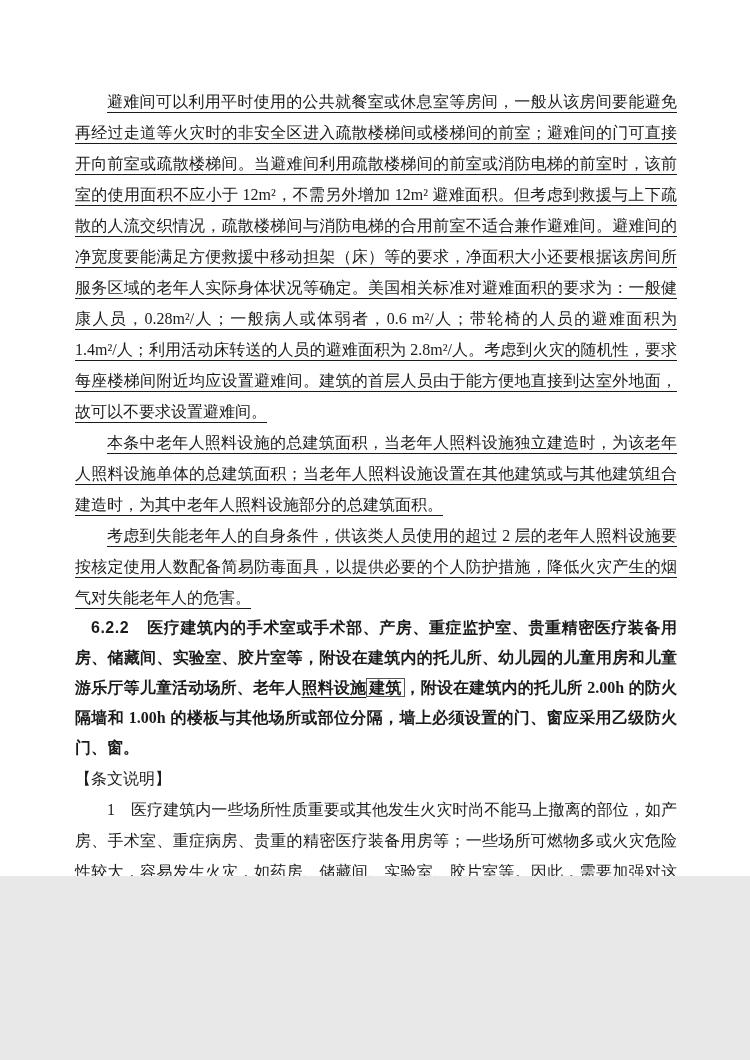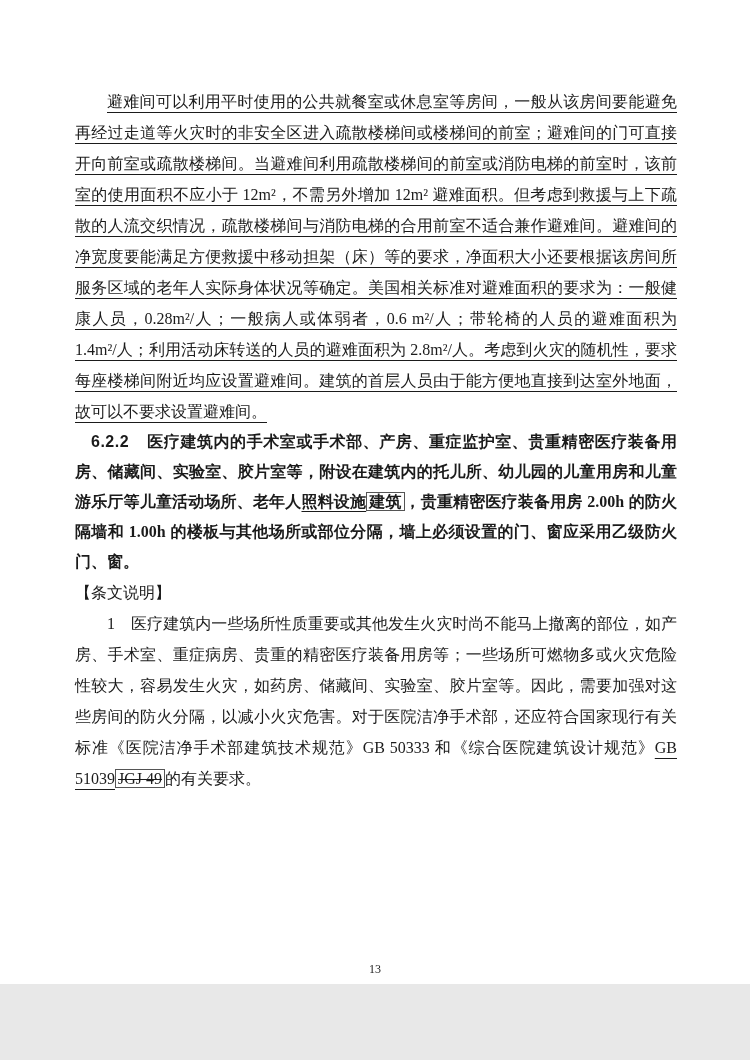--- a/index.html
+++ b/index.html
@@ -4,21 +4,21 @@
 <title>GB 50016 条文页</title>
 <style>
   html, body {
     margin: 0;
     padding: 0;
     background: #e8e8e8;
   }
   .page {
     position: relative;
     width: 750px;
-    height: 984px;
+    height: 876px;
     margin: 0 auto;
     background: #ffffff;
     overflow: hidden;
     color: #1b1b1b;
     font-family: "Liberation Serif", "DejaVu Serif", serif;
   }
   .content {
     position: absolute;
     top: 86px;
     left: 75px;
@@ -86,23 +86,25 @@
   }
 </style>
 </head>
 <body>
 
 <div class="page">
   <div class="content">
 
     <p class="ins-para indent">避难间可以利用平时使用的公共就餐室或休息室等房间，一般从该房间要能避免再经过走道等火灾时的非安全区进入疏散楼梯间或楼梯间的前室；避难间的门可直接开向前室或疏散楼梯间。当避难间利用疏散楼梯间的前室或消防电梯的前室时，该前室的使用面积不应小于 12m²，不需另外增加 12m² 避难面积。但考虑到救援与上下疏散的人流交织情况，疏散楼梯间与消防电梯的合用前室不适合兼作避难间。避难间的净宽度要能满足方便救援中移动担架（床）等的要求，净面积大小还要根据该房间所服务区域的老年人实际身体状况等确定。美国相关标准对避难面积的要求为：一般健康人员，0.28m²/人；一般病人或体弱者，0.6 m²/人；带轮椅的人员的避难面积为 1.4m²/人；利用活动床转送的人员的避难面积为 2.8m²/人。考虑到火灾的随机性，要求每座楼梯间附近均应设置避难间。建筑的首层人员由于能方便地直接到达室外地面，故可以不要求设置避难间。</p>
 
+    <p class="ins-para indent">本条中老年人照料设施的总建筑面积，当老年人照料设施独立建造时，为该老年人照料设施单体的总建筑面积；当老年人照料设施设置在其他建筑或与其他建筑组合建造时，为其中老年人照料设施部分的总建筑面积。</p>
 
+    <p class="ins-para indent">考虑到失能老年人的自身条件，供该类人员使用的超过 2 层的老年人照料设施要按核定使用人数配备简易防毒面具，以提供必要的个人防护措施，降低火灾产生的烟气对失能老年人的危害。</p>
 
-    <p class="clause"><span class="clause-num">6.2.2</span><span>医疗建筑内的手术室或手术部、产房、重症监护室、贵重精密医疗装备用房、储藏间、实验室、胶片室等，附设在建筑内的托儿所、幼儿园的儿童用房和儿童游乐厅等儿童活动场所、老年人</span><span class="ins">照料设施</span><span class="del">建筑</span><span>，贵重精密医疗装备用房 </span><span class="latin">2.00h</span><span> 的防火隔墙和 </span><span class="latin">1.00h</span><span> 的楼板与其他场所或部位分隔，墙上必须设置的门、窗应采用乙级防火门、窗。</span></p>
+    <p class="clause"><span class="clause-num">6.2.2</span><span>医疗建筑内的手术室或手术部、产房、重症监护室、贵重精密医疗装备用房、储藏间、实验室、胶片室等，附设在建筑内的托儿所、幼儿园的儿童用房和儿童游乐厅等儿童活动场所、老年人</span><span class="ins">照料设施</span><span class="del">建筑</span><span>，附设在建筑内的托儿所 </span><span class="latin">2.00h</span><span> 的防火隔墙和 </span><span class="latin">1.00h</span><span> 的楼板与其他场所或部位分隔，墙上必须设置的门、窗应采用乙级防火门、窗。</span></p>
 
     <p class="expl-label">【条文说明】</p>
 
 
     <p class="indent"><span class="item-num">1</span><span>医疗建筑内一些场所性质重要或其他发生火灾时尚不能马上撤离的部位，如产房、手术室、重症病房、贵重的精密医疗装备用房等；一些场所可燃物多或火灾危险性较大，容易发生火灾，如药房、储藏间、实验室、胶片室等。因此，需要加强对这些房间的防火分隔，以减小火灾危害。对于医院洁净手术部，还应符合国家现行有关标准《医院洁净手术部建筑技术规范》GB 50333 和《综合医院建筑设计规范》</span><span class="ins">GB 51039</span><span class="del strike">JGJ 49</span><span>的有关要求。</span></p>
 
   </div>
 
   <div class="page-number">13</div>
 </div>

